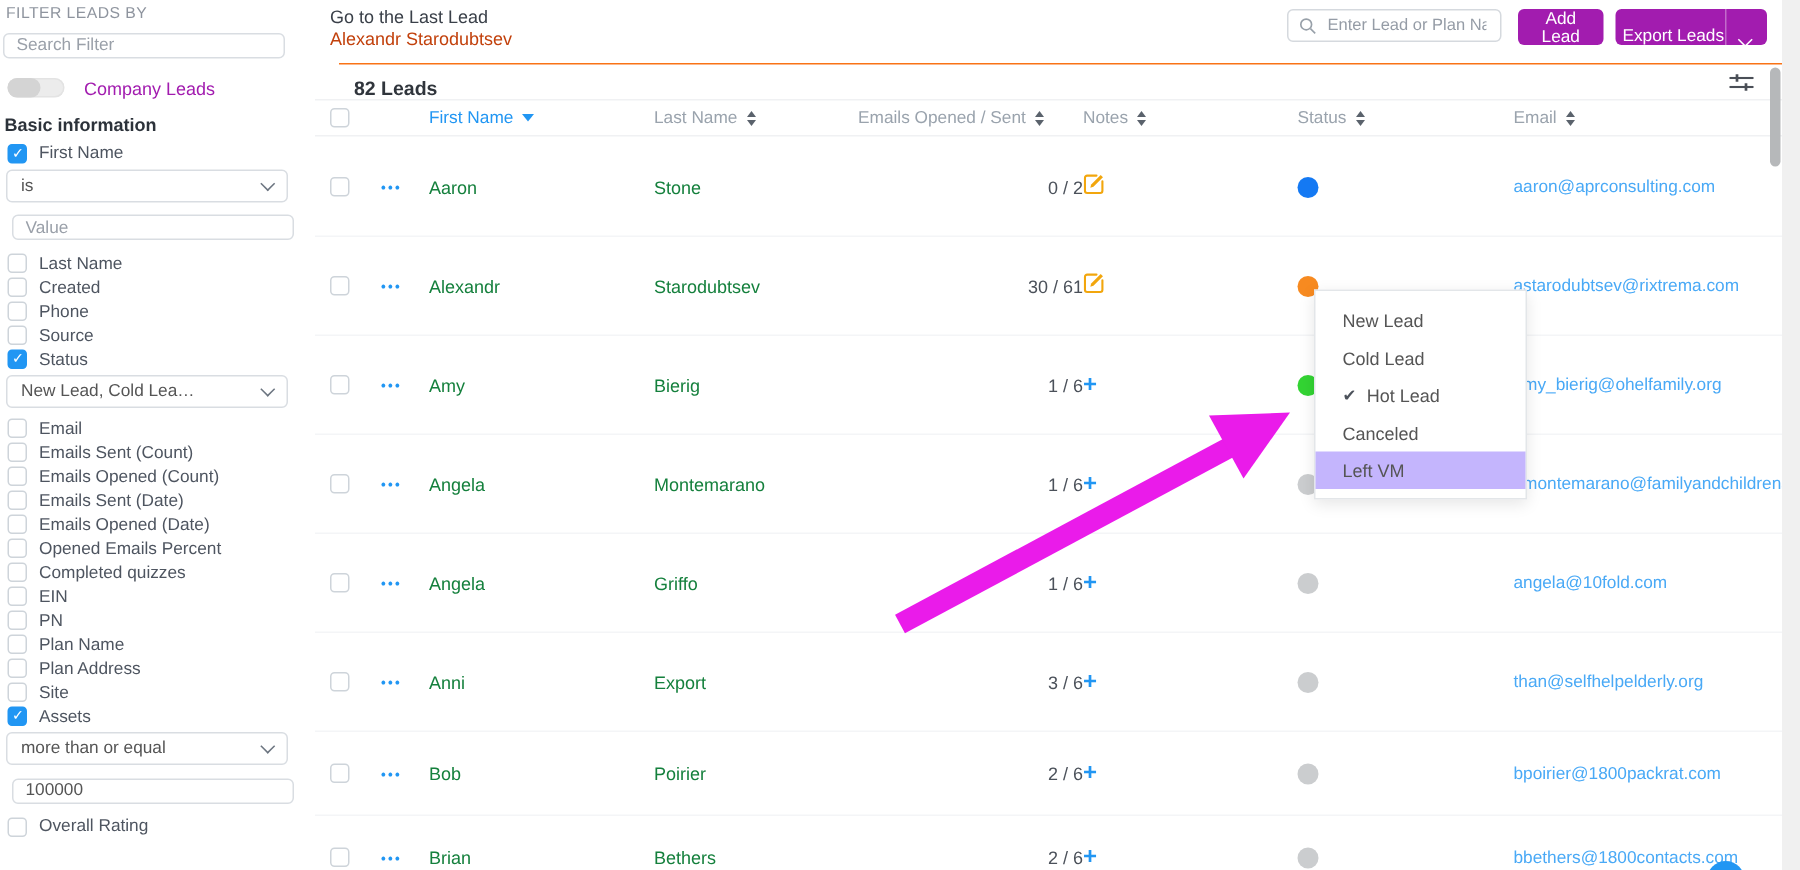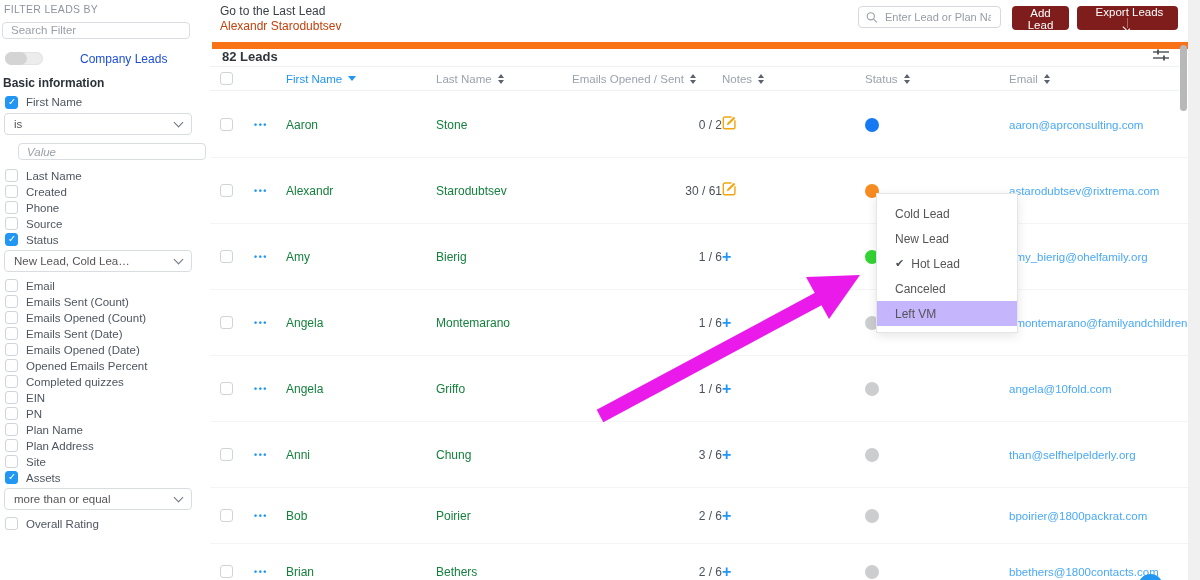--- a/index.html
+++ b/index.html
@@ -12,51 +12,51 @@
   .sidebar { position:absolute; left:0; top:0; width:205px; padding:3px 0 0 2px; background:#fff; }
   .sb-title { font-size:10.5px; color:#8e949e; letter-spacing:.3px; margin:0 0 5px 2px; }
   .sb-input {
     width:188px; height:17px; border:1px solid #d9dde2; border-radius:4px;
     padding:0 8px; font-size:11.5px; color:#555; font-family:"Liberation Sans",sans-serif; outline:none;
   }
   .sb-input::placeholder { color:#9aa0a9; }
   .toggle-row { display:flex; align-items:center; gap:13px; margin:13px 0 10px 3px; }
   .toggle { width:38px; height:13px; border-radius:7px; background:#ececec; position:relative; box-shadow: inset 0 0 0 1px #e3e3e3; }
   .toggle .knob { position:absolute; left:0; top:0; width:22px; height:13px; border-radius:7px; background:#d4d4d4; }
-  .toggle-label { font-size:12px; color:#1d4ed8;margin-left:24px; }
+  .toggle-label { font-size:12px; color:#a21caf; }
   .sb-heading { font-size:12px; font-weight:bold; color:#2c323a; margin:10px 0 6px 1px; }
   .cb-row { display:flex; align-items:center; gap:8px; margin:0 0 3px 3px; height:13px; font-size:11.5px; color:#4e5560; }
   .cb { width:13px; height:13px; border:1px solid #ced4da; border-radius:3px; background:#fff; flex:0 0 auto; position:relative; }
   .cb.checked { background:#2196f3; border-color:#2196f3; }
   .cb.checked::after { content:"✓"; position:absolute; left:2px; top:-1px; font-size:9.5px; color:#fff; }
   .sb-select {
     width:188px; height:22px; border:1px solid #d9dde2; border-radius:4px; background:#fff;
     display:flex; align-items:center; justify-content:space-between; padding:0 9px;
     font-size:11.5px; color:#555; margin:4px 0 7px 2px; cursor:pointer; white-space:nowrap; overflow:hidden;gap:40px;
   }
   .chev { width:7px; height:7px; border-right:1.5px solid #6c7580; border-bottom:1.5px solid #6c7580; transform:rotate(45deg); margin-top:-3px; flex:0 0 auto; }
-  .sb-value { margin:0 0 9px 16px;font-style:italic; }
+  .sb-value { margin:0 0 9px 6px; }
   
   .main { position:absolute; left:210px; top:0; width:978px; height:580px; background:#fff; }
   .goto { padding:4px 0 0 10px; font-size:12px; line-height:15px; }
   .goto-label { color:#3a4049; }
   .goto-link { color:#c2410c; cursor:pointer; }
   .top-search {
     position:absolute; left:648px; top:6px; width:143px; height:22px;
     border:1px solid #d5d9de; border-radius:4px; display:flex; align-items:center; gap:5px; padding:0 7px; background:#fff;
   }
   .top-search input { border:none; outline:none; width:110px; font-size:11px; color:#555; font-family:"Liberation Sans",sans-serif; }
   .top-search input::placeholder { color:#959ca6; }
-  .btn { position:absolute; top:6px; height:24px; border:none; border-radius:4px; background:#7f1d1d; color:#fff; font-size:11.5px; font-family:"Liberation Sans",sans-serif; cursor:pointer; }
+  .btn { position:absolute; top:6px; height:24px; border:none; border-radius:4px; background:#a21caf; color:#fff; font-size:11.5px; font-family:"Liberation Sans",sans-serif; cursor:pointer; }
   .btn-add { left:802px; width:57px; }
-  .btn-export { left:867px; width:101px; display:flex; align-items:center; padding:0;flex-direction:column; }
+  .btn-export { left:867px; width:101px; display:flex; align-items:flex-end; padding:0; }
   .btn-export .lbl { flex:1; text-align:center; padding-left:4px; }
   .btn-export .divider { width:1px; height:24px; background:rgba(255,255,255,.35); }
   .btn-export .chev-w { width:7px; height:7px; border-right:1.7px solid #fff; border-bottom:1.7px solid #fff; transform:rotate(45deg); margin:-2px 11px 0 9px; }
-  .leads-bar { position:absolute; left:2px; right:0; top:42px; height:24px; border-top:7px solid #f97316; display:flex; align-items:flex-start; }
+  .leads-bar { position:absolute; left:16px; right:0; top:42px; height:24px; border-top:1px solid #f97316; display:flex; align-items:flex-end; }
   .leads-count { font-size:13px; font-weight:bold; color:#30353c; padding-left:10px; }
   .sliders { position:absolute; right:18px; top:48px; cursor:pointer; }
   
   .grid { display:grid; grid-template-columns:34px 32px 150px 136px 150px 143px 144px 1fr; align-items:center; padding-left:10px; }
   .thead { position:absolute; left:0; right:0; top:66px; height:25px; border-top:1px solid #f0f1f3; border-bottom:1px solid #f0f1f3; }
   .th { display:flex; align-items:center; gap:6px; font-size:11.5px; color:#9aa3ad; white-space:nowrap; }
   .th.sorted { color:#2196f3; }
   .caret-down { width:0; height:0; border-left:4px solid transparent; border-right:4px solid transparent; border-top:5px solid #2196f3; }
   .sorter { display:flex; flex-direction:column; gap:2px; }
   .tri-up { width:0; height:0; border-left:3.5px solid transparent; border-right:3.5px solid transparent; border-bottom:4px solid #5a626c; }
@@ -184,20 +184,21 @@
       <span>Site</span>
     </div>
   <div class="cb-row">
       <span class="cb checked"></span>
       <span>Assets</span>
     </div>
   <div class="sb-select">
     <span>more than or equal</span>
       <span class="chev"></span>
   </div>
+  <input class="sb-input sb-value" value="100000" style="">
   <div class="cb-row">
       <span class="cb"></span>
       <span>Overall Rating</span>
     </div>
   
 </div>
 
 <div class="main">
   <div class="goto">
     <div class="goto-label">Go to the Last Lead</div>
@@ -334,21 +335,21 @@
       <span class="ecount">1 / 6</span>
       <span class="note-add">+</span>
       <span class="dot" style="background-color: rgb(203, 205, 207);"></span>
       <span class="email">angela@10fold.com</span>
     </div>
 
     <div class="row grid">
       <span class="cb"></span>
       <span class="dots3">•••</span>
       <span class="fname">Anni</span>
-      <span class="lname">Chung</span>
+      <span class="lname">Export</span>
       <span class="ecount">3 / 6</span>
       <span class="note-add">+</span>
       <span class="dot" style="background-color: rgb(203, 205, 207);"></span>
       <span class="email">than@selfhelpelderly.org</span>
     </div>
 
     <div class="row grid short">
       <span class="cb"></span>
       <span class="dots3">•••</span>
       <span class="fname">Bob</span>
@@ -368,24 +369,24 @@
       <span class="note-add">+</span>
       <span class="dot" style="background-color: rgb(203, 205, 207);"></span>
       <span class="email">bbethers@1800contacts.com</span>
     </div>
 
   </div>
 </div>
 
 <div class="menu">
   <div class="menu-item">
+      <span>New Lead</span>
+    </div>
+  <div class="menu-item">
       <span>Cold Lead</span>
-    </div>
-  <div class="menu-item">
-      <span>New Lead</span>
     </div>
   <div class="menu-item">
       <span class="menu-check">✔</span>
       <span>Hot Lead</span>
     </div>
   <div class="menu-item">
       <span>Canceled</span>
     </div>
   <div class="menu-item hl">
       <span>Left VM</span>

